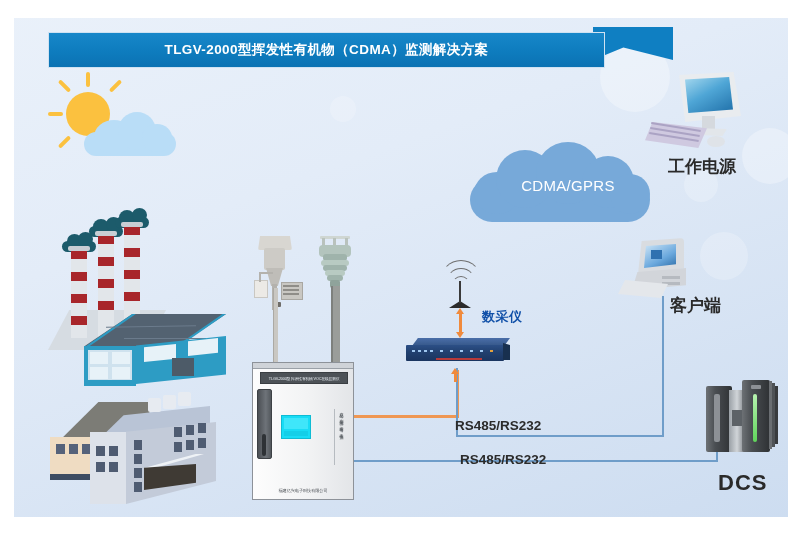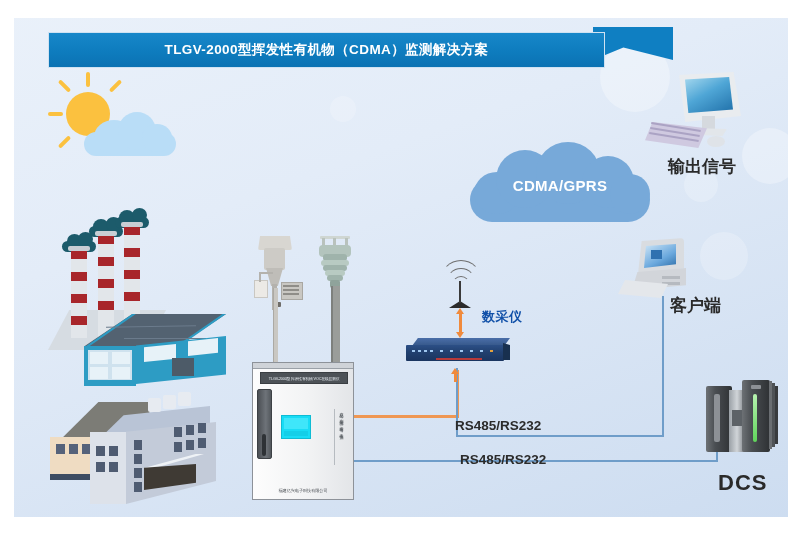--- a/index.html
+++ b/index.html
@@ -58,23 +58,23 @@
   #sun{position:absolute;left:66px;top:92px;width:44px;height:44px;border-radius:50%;
     background:#fbc13f;}
   .ray{position:absolute;background:#fbc13f;border-radius:3px;}
   #wcloud{position:absolute;left:84px;top:112px;width:92px;height:44px;}
   #wcloud .p{position:absolute;background:#b9ddf7;border-radius:50%;}
 
   
   #cdma{position:absolute;left:470px;top:142px;width:180px;height:86px;z-index:14;}
   #cdma .p{position:absolute;background:#77a9d9;border-radius:50%;}
   #cdma-label{
-    position:absolute;left:0;top:0;width:180px;height:86px;
+    position:absolute;left:8px;top:0;width:180px;height:86px;
     display:flex;align-items:center;justify-content:center;
-    color:#ffffff;font-size:15px;font-weight:bold;letter-spacing:.3px;z-index:3;
+    color:#ffffff;font-size:15px;font-weight:normal;letter-spacing:.3px;z-index:3;
   }
 
   
   #factory{position:absolute;left:40px;top:200px;width:190px;height:185px;}
   .stack{position:absolute;width:16px;background:#e2e6ea;}
   .stack .band{position:absolute;left:0;width:100%;height:9px;background:#a8262a;}
   .smoke{position:absolute;width:34px;height:20px;}
   .smoke .s{position:absolute;background:#1c5b6b;border-radius:50%;}
 
   
@@ -462,21 +462,21 @@
          clip-path:polygon(10% 0,100% 12%,88% 100%,0 82%);"></div>
 
     <div class="abs" style="left:0px;top:50px;width:62px;height:26px;background:#cfc9e0;border-radius:3px;
          clip-path:polygon(12% 0,100% 24%,86% 100%,0 70%);"></div>
     <div class="abs" style="left:6px;top:54px;width:50px;height:1.5px;background:#aba3c4;transform:rotate(9deg);"></div>
     <div class="abs" style="left:5px;top:59px;width:50px;height:1.5px;background:#aba3c4;transform:rotate(9deg);"></div>
     <div class="abs" style="left:4px;top:64px;width:50px;height:1.5px;background:#aba3c4;transform:rotate(9deg);"></div>
 
     <div class="abs" style="left:62px;top:64px;width:18px;height:11px;background:#dfe3e8;border-radius:50%;"></div>
   </div>
-  <div id="epb-label">输出信号</div>
+  <div id="epb-label">工作电源</div>
 
   <div id="client">
 
     <div class="abs" style="left:20px;top:0px;width:46px;height:36px;background:#d9dce0;border-radius:4px;
          clip-path:polygon(8% 8%,100% 0,100% 84%,0 100%);"></div>
     <div class="abs" style="left:26px;top:6px;width:32px;height:24px;
          background:linear-gradient(150deg,#cfe6f7,#6aa8dd 60%,#2e6ea8);
          clip-path:polygon(6% 8%,100% 0,100% 84%,0 100%);"></div>
     <div class="abs" style="left:33px;top:12px;width:11px;height:9px;background:#2f71b0;"></div>
 

